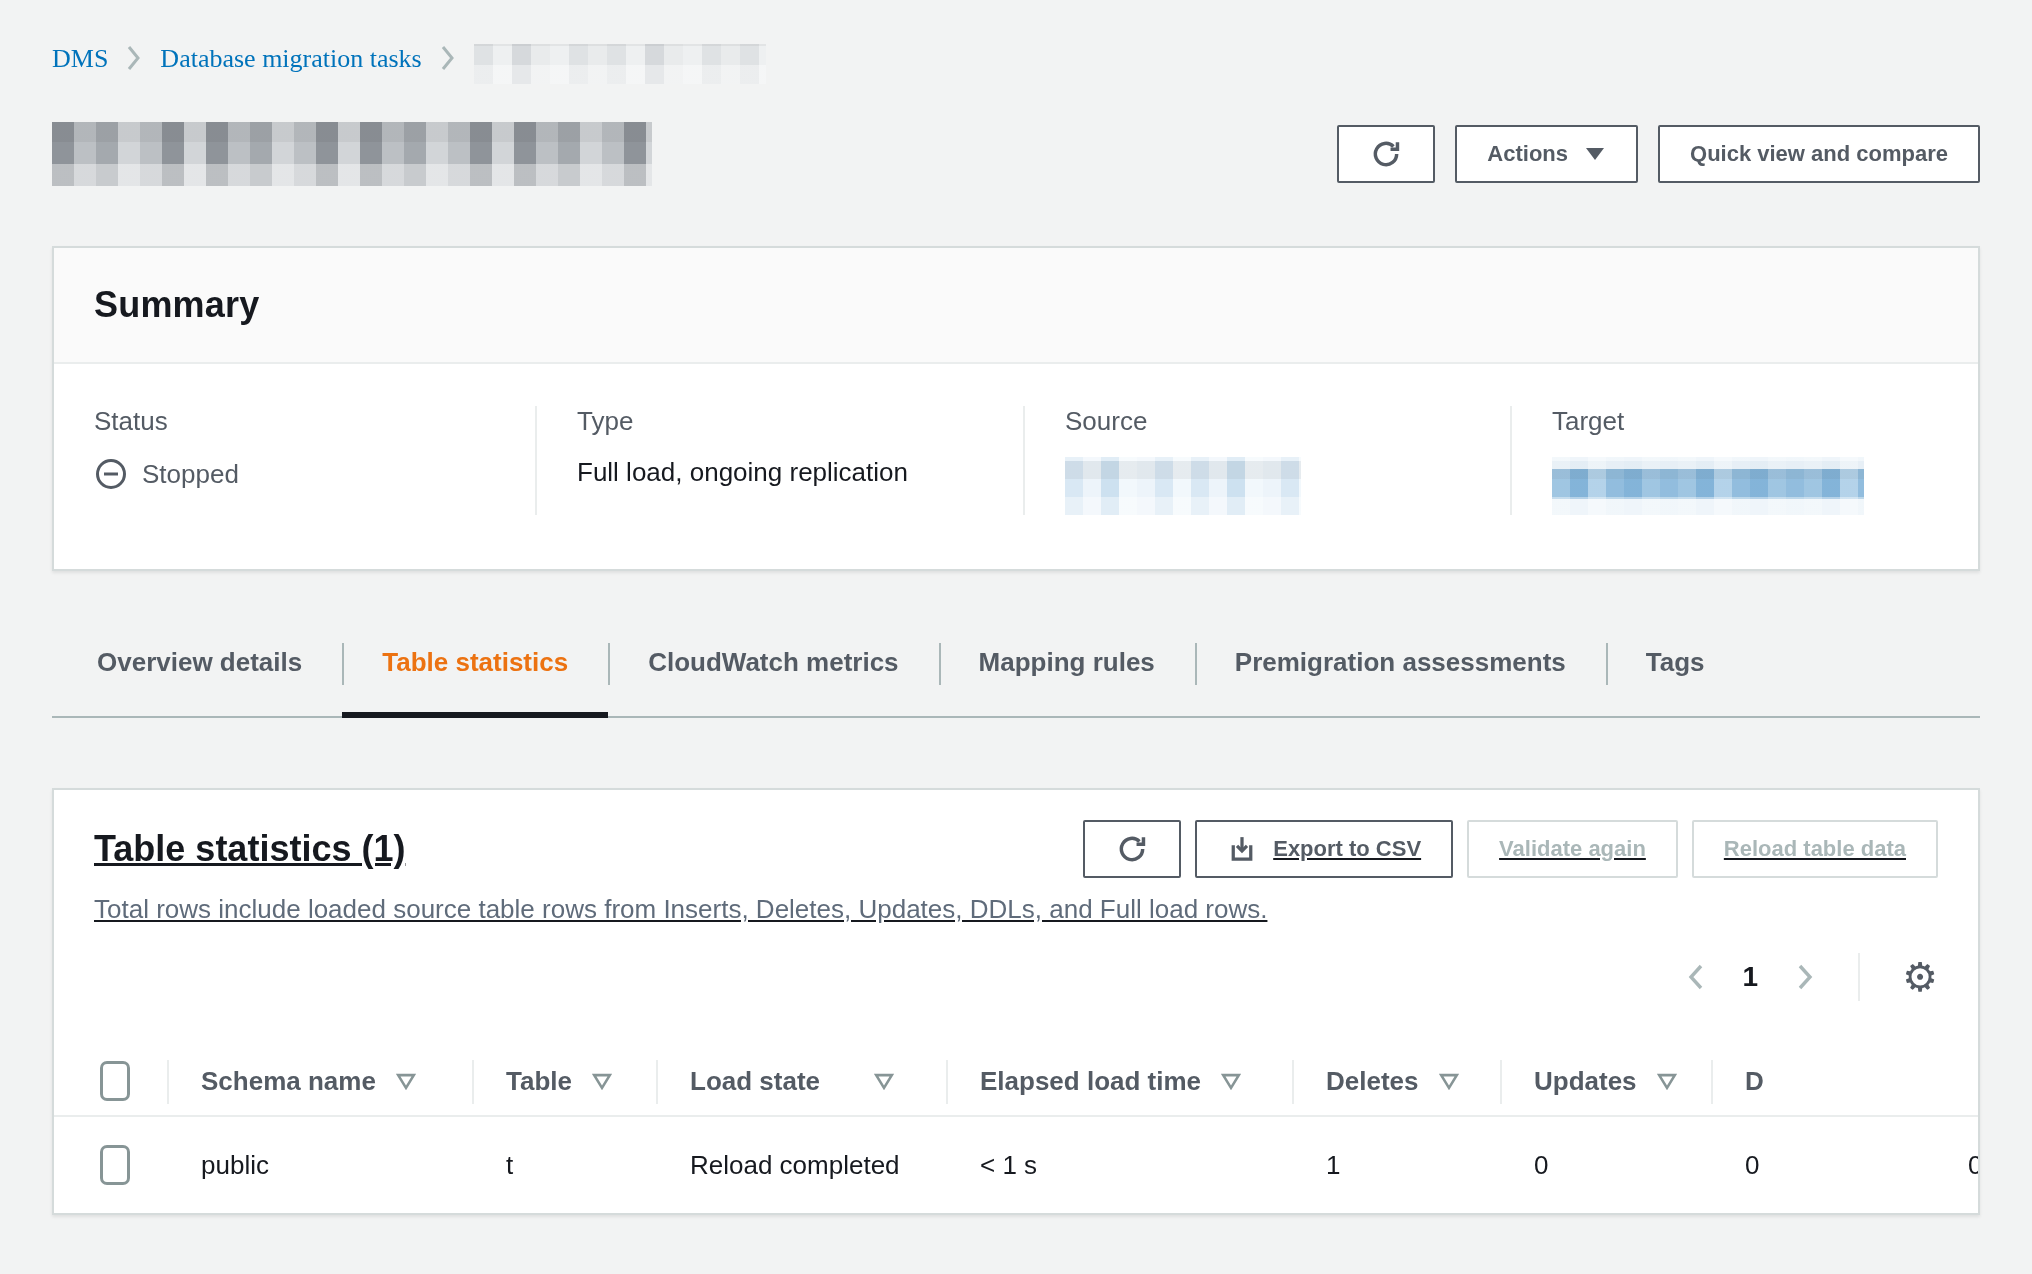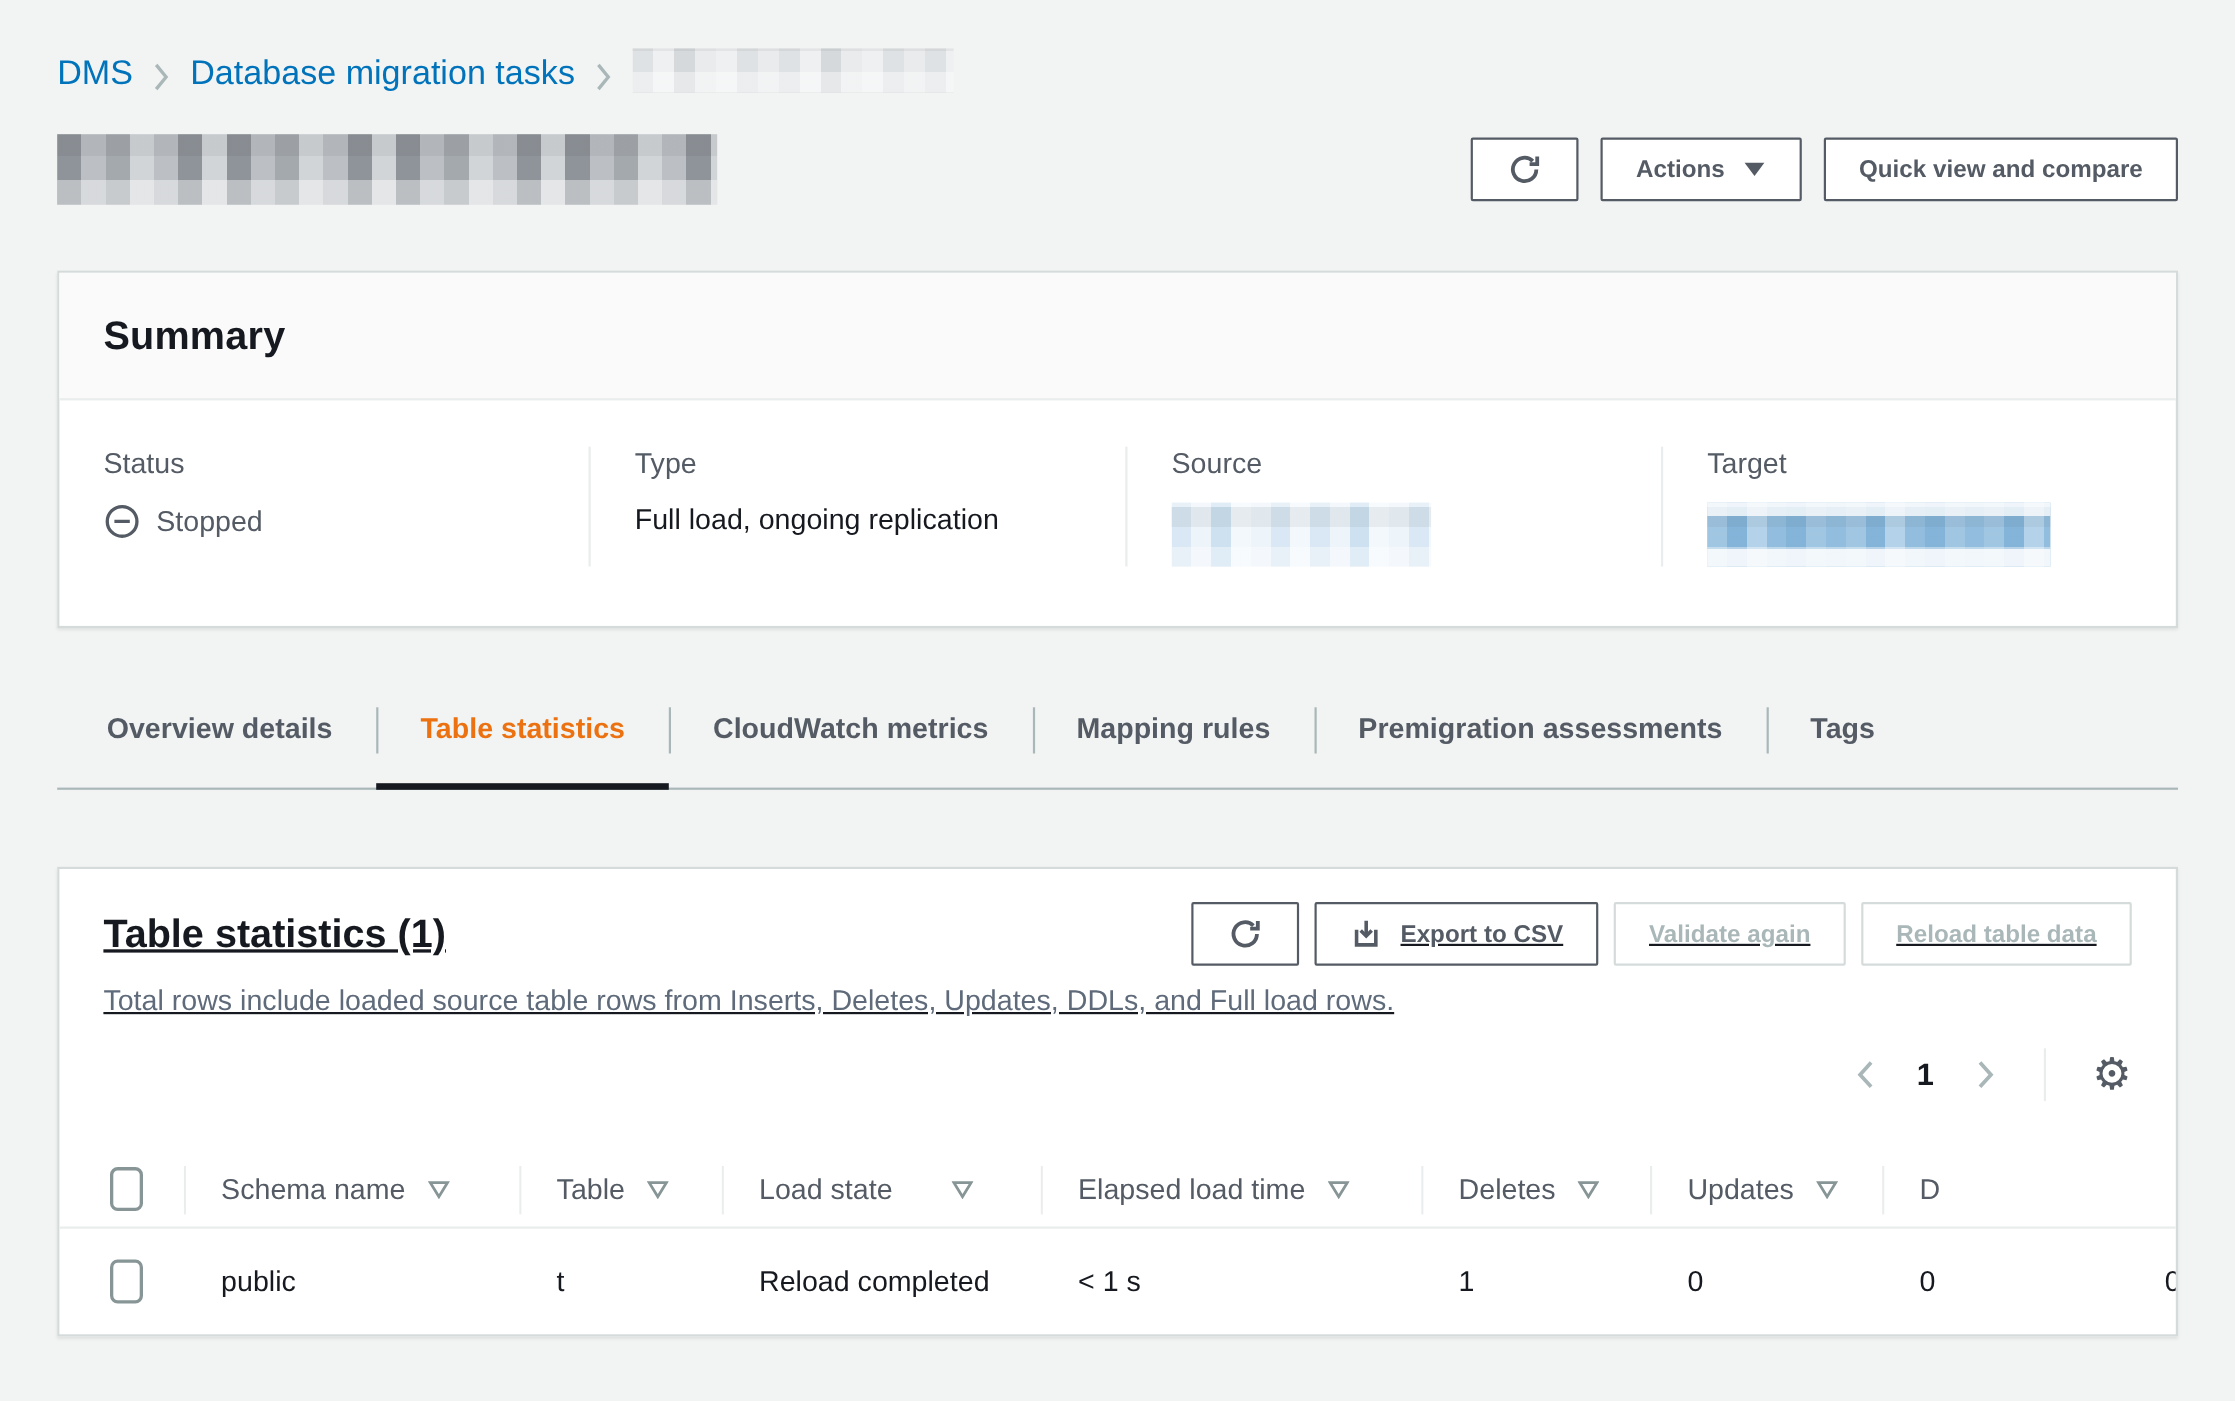--- a/index.html
+++ b/index.html
@@ -25,22 +25,23 @@
         var(--c3) calc(var(--b)*2) calc(var(--b)*3),
         var(--c4) calc(var(--b)*3) calc(var(--b)*4),
         var(--c2) calc(var(--b)*4) calc(var(--b)*5),
         var(--c1) calc(var(--b)*5) calc(var(--b)*6),
         var(--c4) calc(var(--b)*6) calc(var(--b)*7));
   }
 
   
   .breadcrumb {
     padding: 44px 52px 0;
-    display: flex; align-items: flex-end; gap: 18px;
-    font-size: 31px;
+    display: flex; align-items: flex-start; gap: 18px;
+    font-size: 26px;
+    font-family: Liberation Serif, serif;
   }
   .crumb-link { color: #0073bb; text-decoration: none; cursor: pointer; }
   .crumb-sep { display: inline-flex; }
   .crumb-redacted {
     --b: 19px; width: 292px; height: 40px;
     --c1:#dfe2e4; --c2:#eef0f1; --c3:#d6d9dc; --c4:#e9ebec;
   }
 
   
   .page-header {
@@ -168,21 +169,21 @@
   .tbl-row {
     display: grid;
     grid-template-columns: 113px 305px 184px 290px 346px 208px 211px 223px 1fr;
     align-items: center;
   }
   .tbl-header { height: 70px; border-bottom: 2px solid #eaeded; }
   .th {
     position: relative; height: 100%;
     display: flex; align-items: center; gap: 20px;
     padding-left: 34px;
-    font-size: 26px; font-weight: normal; color: #545b64;
+    font-size: 26px; font-weight: bold; color: #545b64;
     cursor: pointer; white-space: nowrap; overflow: hidden;
   }
   .th + .th::before, .td-check + .th::before {
     content:""; position:absolute; left:0; top:13px;
     width:2px; height:44px; background:#eaeded;
   }
   .th:first-child::before { display: none; }
   .tbl-body-row { height: 96px; }
   .td {
     padding-left: 34px; font-size: 26px; color: #16191f;

